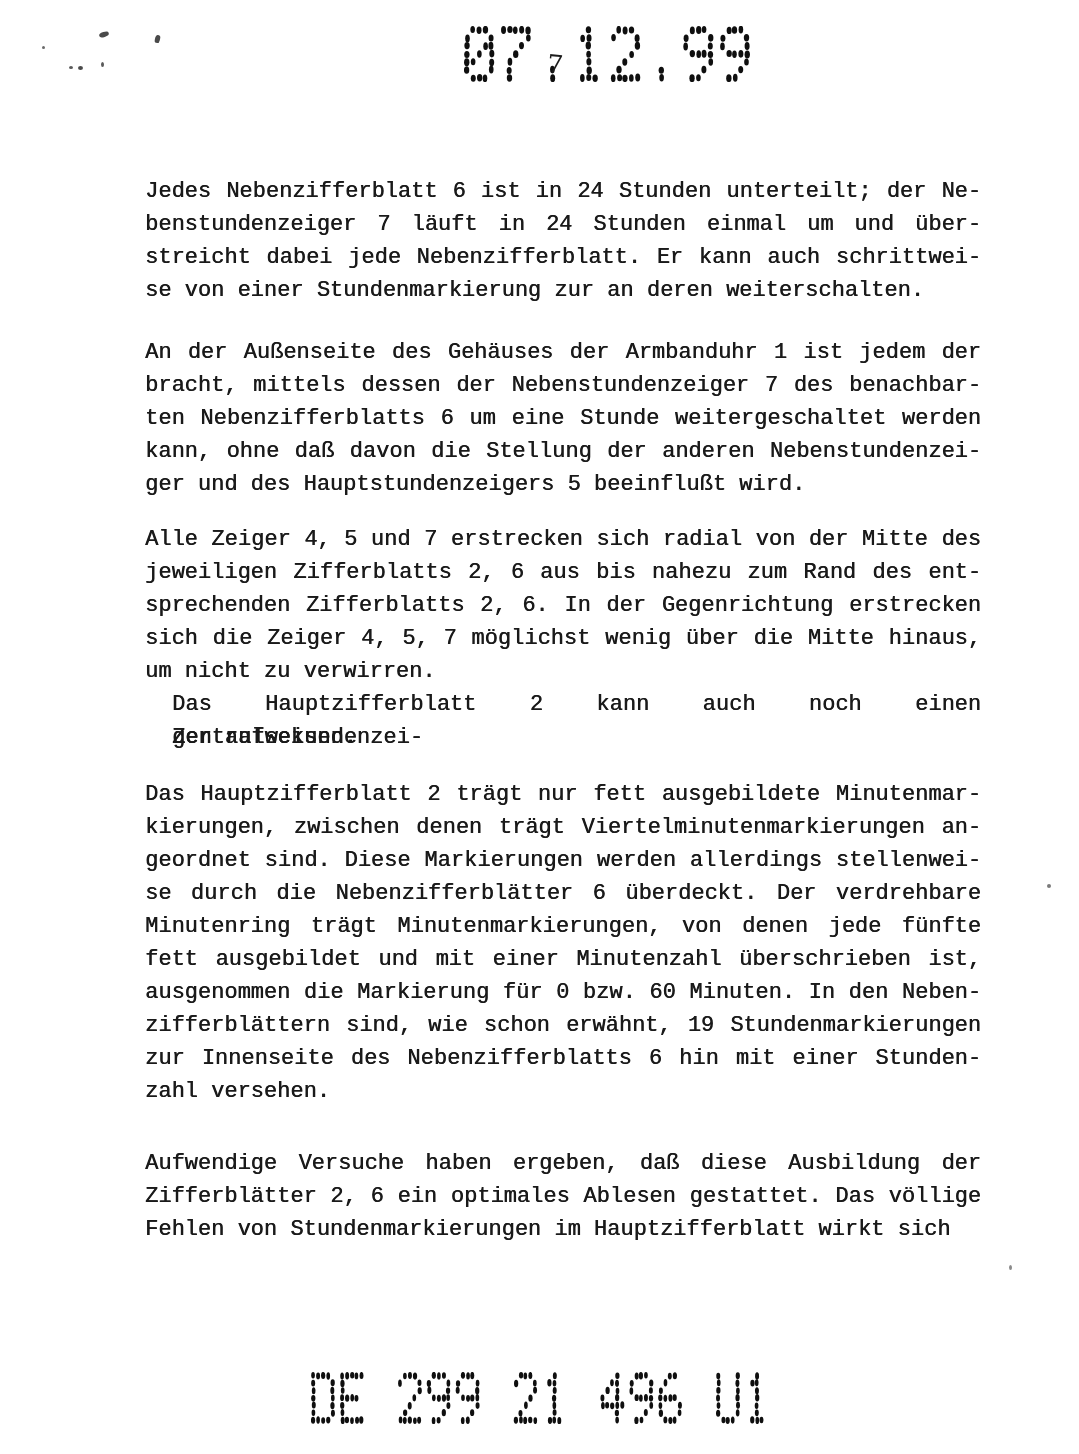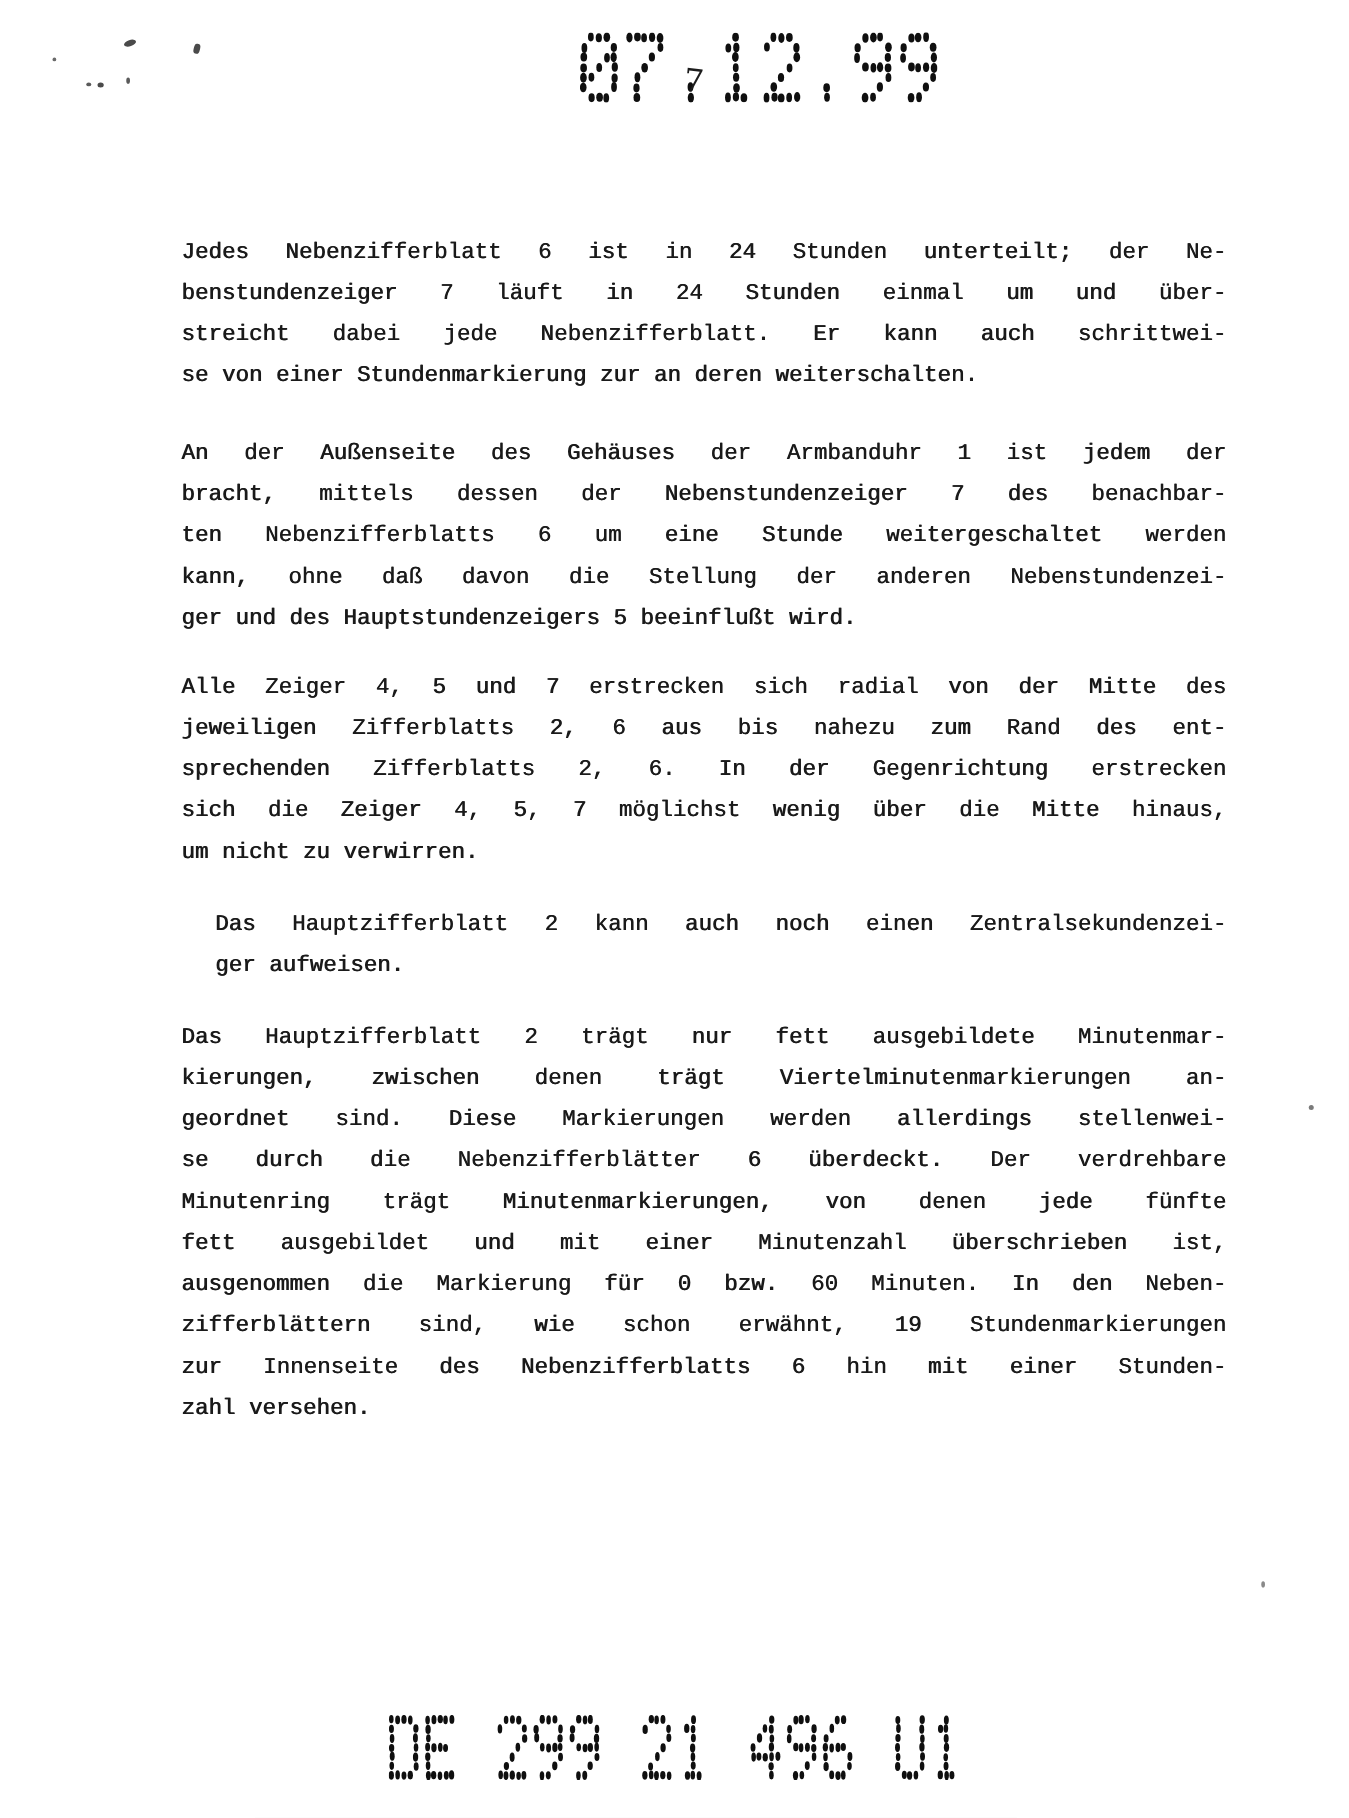--- a/index.html
+++ b/index.html
@@ -20,28 +20,28 @@
   svg[data-dotmatrix]{display:block;}
   svg[data-dotmatrix] ellipse{fill:var(--stamp-ink,#0f0f0f);}
   .handwritten-seven{
     position:absolute;left:547px;top:50px;
     font-family:"DejaVu Serif",serif;
     font-size:25px;color:#1c1c1c;
     transform:rotate(6deg);
   }
   
   .textblock{
-    position:absolute;left:145px;top:186px;width:836px;
+    position:absolute;left:145px;top:175px;width:836px;
     color:var(--ink,#1a1a1a);
-    font-size:18px;
+    font-size:22px;
   }
   .para{margin:0;}
   .textblock .para:nth-child(1){margin-bottom:29px;}
   .textblock .para:nth-child(2){margin-bottom:22px;}
-  .textblock .para:nth-child(3){margin-bottom:25px;}
+  .textblock .para:nth-child(3){}
   .textblock .para:nth-child(4){margin-bottom:24px;margin-left:27px;}
   .textblock .para:nth-child(5){margin-bottom:39px;}
   .line{
     height:33px;line-height:33px;
     white-space:normal;
     text-align:justify;
     text-shadow:0.5px 0 0 currentColor;
   }
   .line.just{text-align-last:justify;}
   
@@ -192,20 +192,25 @@
         <div class="line just">Das Hauptzifferblatt 2 trägt nur fett ausgebildete Minutenmar-</div>
         <div class="line just">kierungen, zwischen denen trägt Viertelminutenmarkierungen an-</div>
         <div class="line just">geordnet sind. Diese Markierungen werden allerdings stellenwei-</div>
         <div class="line just">se durch die Nebenzifferblätter 6 überdeckt. Der verdrehbare</div>
         <div class="line just">Minutenring trägt Minutenmarkierungen, von denen jede fünfte</div>
         <div class="line just">fett ausgebildet und mit einer Minutenzahl überschrieben ist,</div>
         <div class="line just">ausgenommen die Markierung für 0 bzw. 60 Minuten. In den Neben-</div>
         <div class="line just">zifferblättern sind, wie schon erwähnt, 19 Stundenmarkierungen</div>
         <div class="line just">zur Innenseite des Nebenzifferblatts 6 hin mit einer Stunden-</div>
         <div class="line">zahl versehen.</div>
+      </div>
+      <div class="para">
+        <div class="line just">Aufwendige Versuche haben ergeben, daß diese Ausbildung der</div>
+        <div class="line just">Zifferblätter 2, 6 ein optimales Ablesen gestattet. Das völlige</div>
+        <div class="line">Fehlen von Stundenmarkierungen im Hauptzifferblatt wirkt sich</div>
       </div>
     </main>
 
   <div class="pub-stamp">
     <svg data-dotmatrix="stamps.publication_number" width="458" height="52" preserveAspectRatio="none" viewBox="0 0 95 7">
         <ellipse cx="0.425" cy="0.450" rx="0.380" ry="0.440"></ellipse>
         <ellipse cx="1.475" cy="0.525" rx="0.410" ry="0.460"></ellipse>
         <ellipse cx="2.525" cy="0.475" rx="0.440" ry="0.480"></ellipse>
         <ellipse cx="3.575" cy="0.550" rx="0.380" ry="0.500"></ellipse>
         <ellipse cx="0.450" cy="1.500" rx="0.410" ry="0.440"></ellipse>

